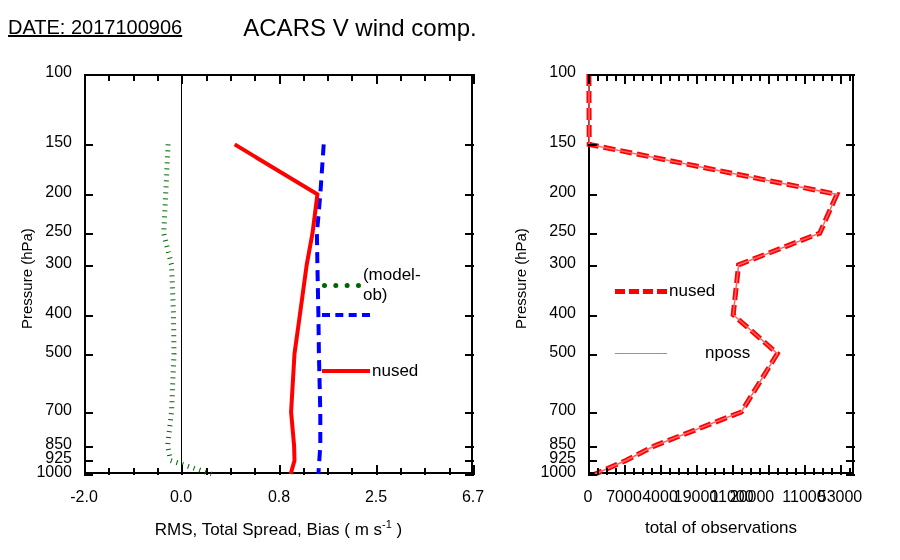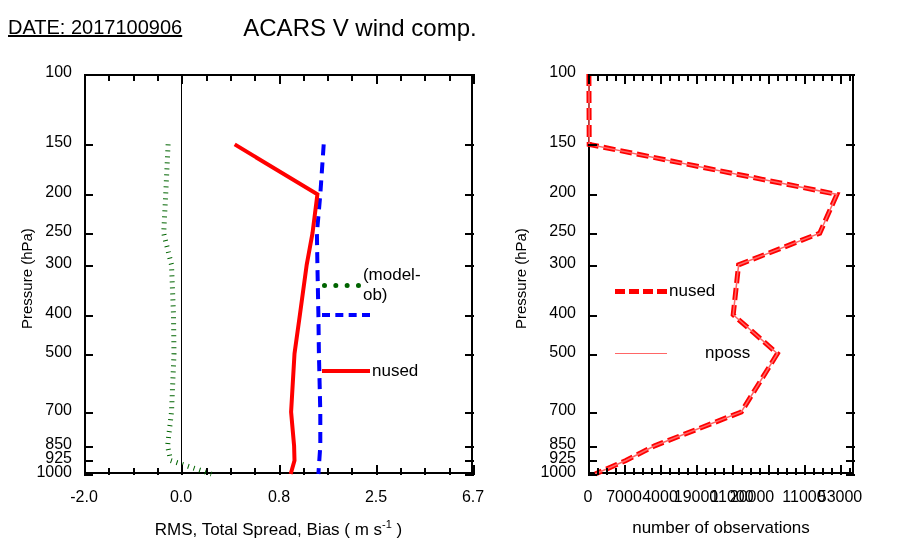--- a/index.html
+++ b/index.html
@@ -278,21 +278,21 @@
         <div class="xtick-label" style="left: 624px; top: 488px; transform: translateX(-50%);">7000</div>
         <div class="xtick-label" style="left: 660px; top: 488px; transform: translateX(-50%);">4000</div>
         <div class="xtick-label" style="left: 696px; top: 488px; transform: translateX(-50%);">19000</div>
         <div class="xtick-label" style="left: 732px; top: 488px; transform: translateX(-50%);">11000</div>
         <div class="xtick-label" style="left: 752px; top: 488px; transform: translateX(-50%);">20000</div>
         <div class="xtick-label" style="left: 804px; top: 488px; transform: translateX(-50%);">11000</div>
         <div class="xtick-label" style="left: 840px; top: 488px; transform: translateX(-50%);">53000</div>
       </div>
 
     <div class="axis-title-y" id="right-ytitle" style="left: 512px; top: 329px;">Pressure (hPa)</div>
-    <div class="axis-title-x" id="right-xtitle" style="left: 721px; top: 518px; transform: translateX(-50%);">number of observations</div>
+    <div class="axis-title-x" id="right-xtitle" style="left: 721px; top: 518px; transform: translateX(-50%);">total of observations</div>
 
     <div id="right-legend">
         <div class="legend-row" style="left: 615px; top: 281px;">
           <span class="legend-swatch" style="width: 52px; border-top: 5px dashed rgb(255, 0, 0);"></span>
           <span class="legend-text">nused</span>
         </div>
         <div class="legend-row" style="left: 615px; top: 343px; gap: 36px;">
           <span class="legend-swatch" style="width: 52px; border-top: 1.5px solid rgb(255, 102, 102);"></span>
           <span class="legend-text">nposs</span>
         </div>

